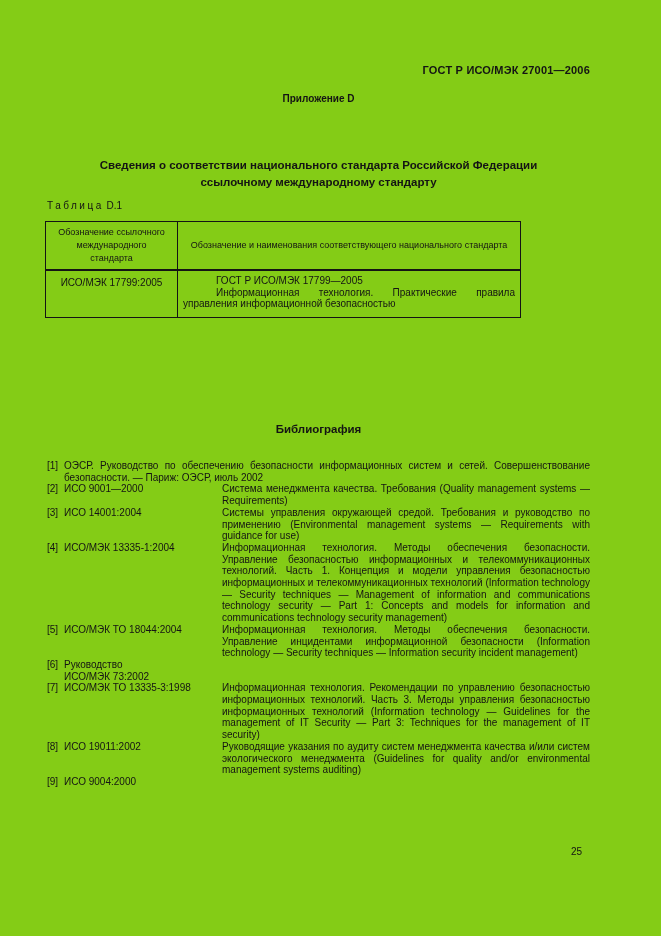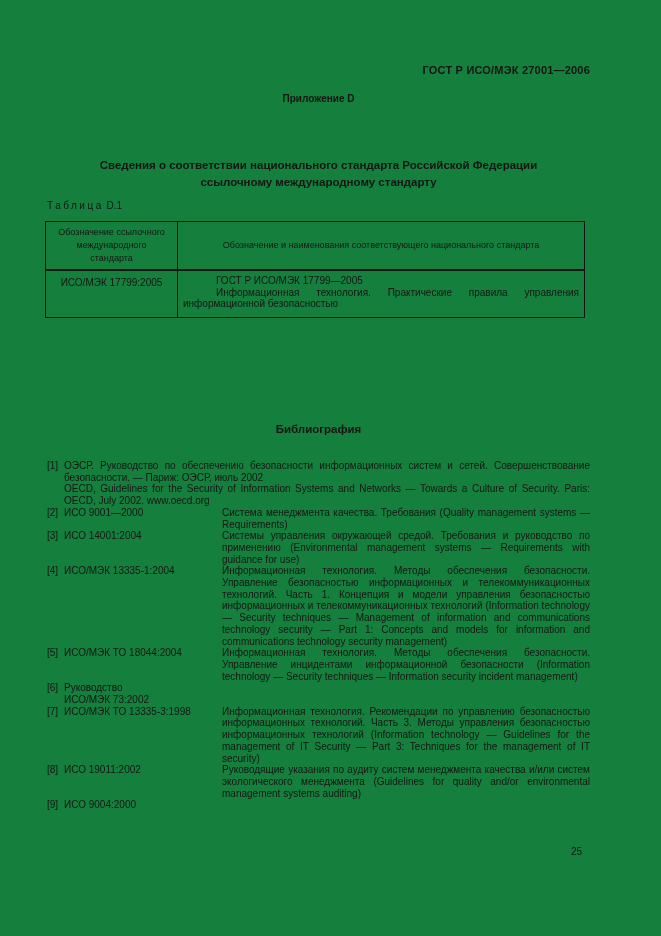--- a/index.html
+++ b/index.html
@@ -6,41 +6,41 @@
   html, body { background: #ffffff; }
   body {
     width: 661px; height: 936px;
     font-family: "Liberation Sans", sans-serif;
     color: #141414;
     position: relative;
     overflow: hidden;
   }
   .page {
     position: absolute; inset: 0;
-    background: #15803d;
+    background: #84cc16;
   }
   .running-header {
     position: absolute; top: 64px; right: 71px;
     font-size: 11px; font-weight: bold; letter-spacing: 0.2px;
   }
   .annex-heading {
     position: absolute; top: 92px; left: 47px; width: 543px;
     text-align: center; font-weight: bold; font-size: 10px; line-height: 14px;
   }
   .doc-title {
     position: absolute; top: 157px; left: 47px; width: 543px;
     text-align: center; font-weight: bold; font-size: 11.5px; line-height: 16.5px;
   }
   .table-caption {
     position: absolute; top: 200px; left: 47px;
     font-size: 10px;
   }
   .table-caption .cap-word { letter-spacing: 2.5px; }
   .corr-table {
-    position: absolute; top: 221px; left: 45px; width: 540px;
+    position: absolute; top: 221px; left: 45px; width: 476px;
     border-collapse: collapse;
     font-size: 10px;
   }
   .corr-table, .corr-table th, .corr-table td { border: 1.5px solid #141414; }
   .corr-table th {
     font-weight: normal; font-size: 9px; line-height: 13px;
     text-align: center; vertical-align: middle;
     padding: 4px 8px;
     border-bottom: 2.5px solid #141414;
     height: 36px;
@@ -111,21 +111,20 @@
   </table>
 
   <div class="bib-title">Библиография</div>
 
   <div class="bib-list">
       <div class="bib-entry wide">
     <span class="bib-num">[1]</span>
 
     <div class="bib-text">
           <p>ОЭСР. Руководство по обеспечению безопасности информационных систем и сетей. Совершенствование безопасности. — Париж: ОЭСР, июль 2002</p>
-          <p>OECD, Guidelines for the Security of Information Systems and Networks — Towards a Culture of Security. Paris: OECD, July 2002. www.oecd.org</p>
         </div>
   </div>
       <div class="bib-entry">
     <span class="bib-num">[2]</span>
     <span class="bib-des">ИСО 9001—2000</span>
     <div class="bib-text">
           <p>Система менеджмента качества. Требования (Quality management systems — Requirements)</p>
         </div>
   </div>
       <div class="bib-entry">

